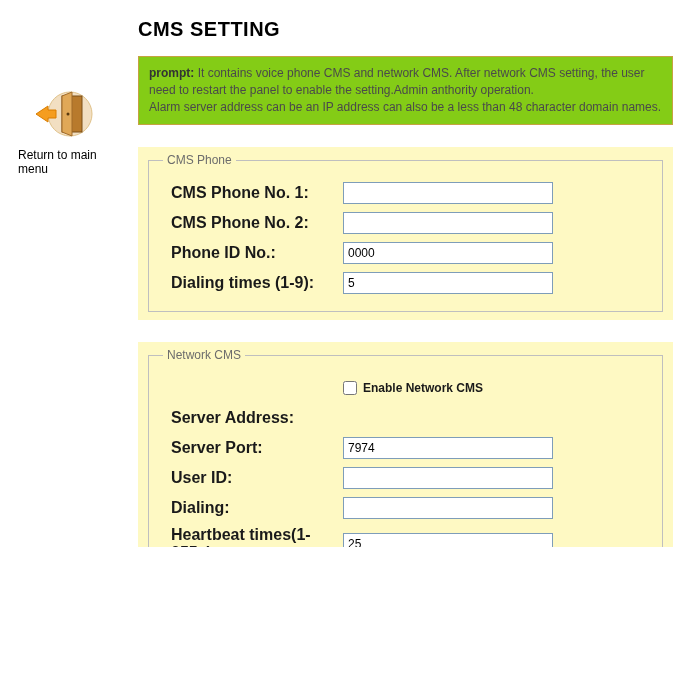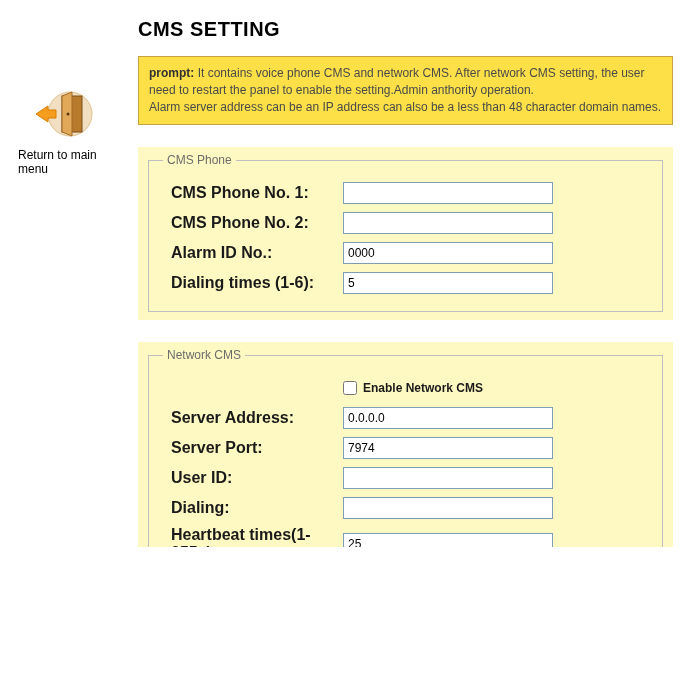--- a/index.html
+++ b/index.html
@@ -51,21 +51,21 @@
     margin-left: 4px;
   }
   .content {
     position: absolute;
     left: 138px;
     top: 56px;
     width: 535px;
   }
   .prompt-box {
     border: 1px solid #c6a241;
-    background: #fde047;
+    background: #84cc16;
     padding: 8px 10px;
     color: #4a4a4a;
     font-size: 12px;
     line-height: 17px;
     box-sizing: border-box;
     width: 535px;
   }
   .prompt-box strong {
     color: #333;
     font-weight: bold;
@@ -180,45 +180,44 @@
 
         <div class="row">
           <div class="lbl">CMS Phone No. 1:</div>
           <div class="ctrl"><input type="text" value="" style=""></div>
         </div>
         <div class="row">
           <div class="lbl">CMS Phone No. 2:</div>
           <div class="ctrl"><input type="text" value="" style=""></div>
         </div>
         <div class="row">
-          <div class="lbl">Alarm ID No.:</div>
+          <div class="lbl">Phone ID No.:</div>
           <div class="ctrl"><input type="text" value="0000" style=""></div>
         </div>
         <div class="row">
-          <div class="lbl">Dialing times (1-6):</div>
+          <div class="lbl">Dialing times (1-9):</div>
           <div class="ctrl"><input type="text" value="5" style=""></div>
         </div>
       </fieldset>
     </div>
 
     <div class="panel">
       <fieldset class="inner">
         <legend>Network CMS</legend>
 
         <div class="row chk-row">
           <div class="lbl"></div>
           <div class="ctrl">
             <input type="checkbox" id="chkNetCms" style="">
             <label for="chkNetCms">Enable Network CMS</label>
           </div>
         </div>
 
         <div class="row">
           <div class="lbl">Server Address:</div>
-          <div class="ctrl"><input type="text" value="0.0.0.0" style=""></div>
         </div>
         <div class="row">
           <div class="lbl">Server Port:</div>
           <div class="ctrl"><input type="text" value="7974" style=""></div>
         </div>
         <div class="row">
           <div class="lbl">User ID:</div>
           <div class="ctrl"><input type="text" value="" style=""></div>
         </div>
         <div class="row">

